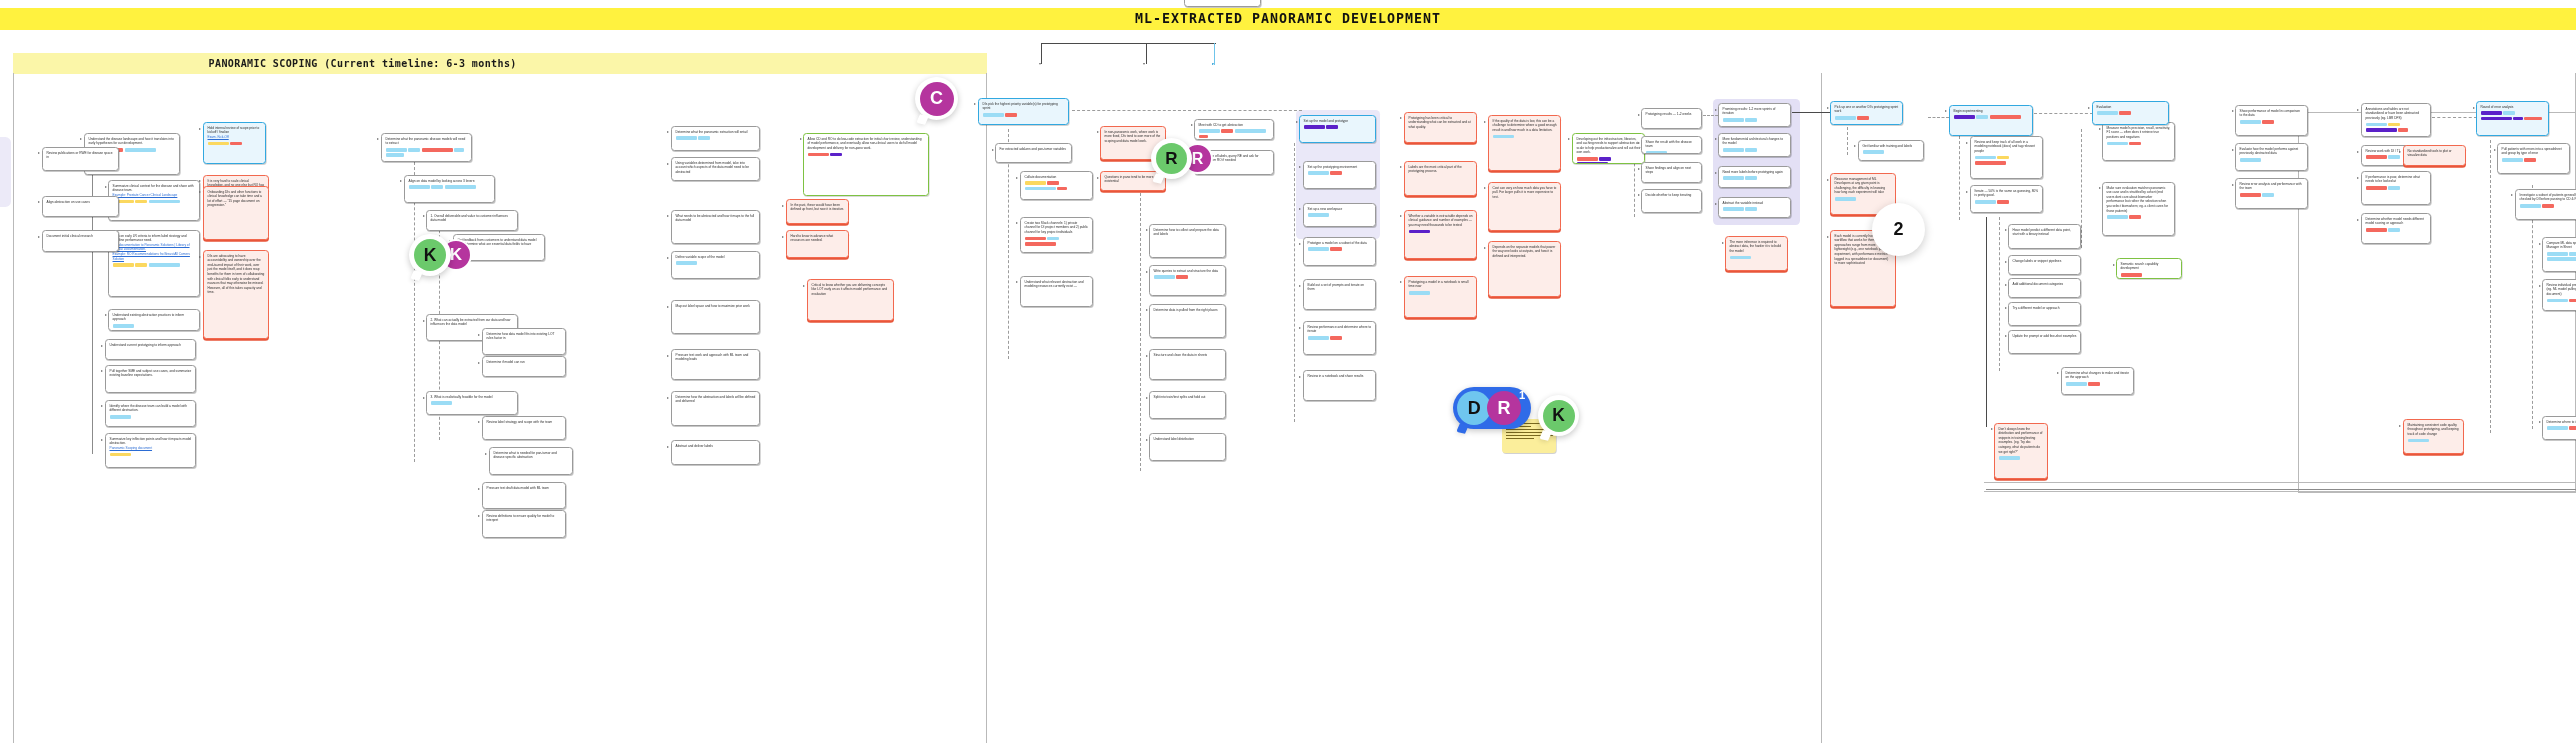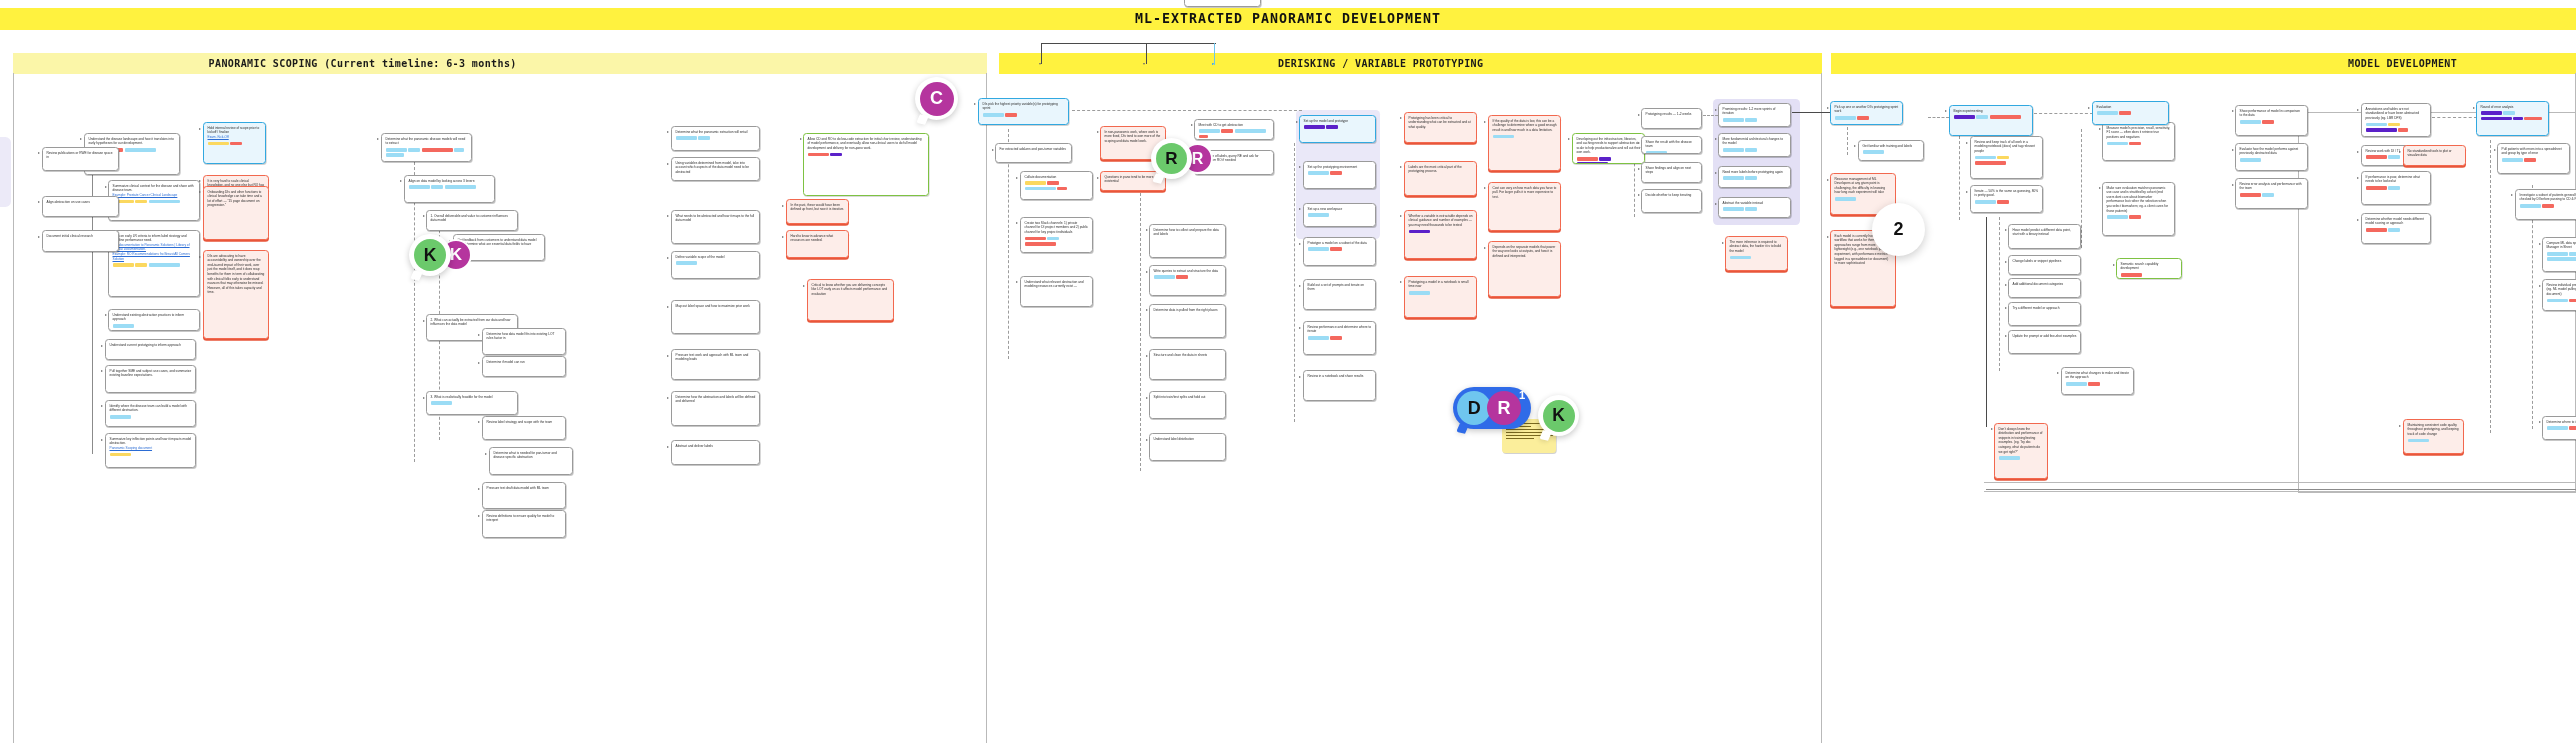--- a/index.html
+++ b/index.html
@@ -134,26 +134,20 @@
 <div id="board">
 
   <div class="card plain" style="left:1184px; top:-4.2px; width:77px; height:11.2px;"></div>
 
   <div class="title-bar">
     <span class="title-text">ML-EXTRACTED PANORAMIC DEVELOPMENT</span>
   </div>
 
   <div class="band band-1">
     <span>PANORAMIC SCOPING (Current timeline: 6-3 months)</span>
-  </div>
-  <div class="band band-2">
-    <span>DERISKING / VARIABLE PROTOTYPING</span>
-  </div>
-  <div class="band band-3">
-    <span>MODEL DEVELOPMENT</span>
   </div>
 
   <div class="ln h dark" style="left:1041px; top:43px; width:175px;"></div>
   <div class="ln v dark" style="left:1041px; top:43px; height:21px;"></div>
   <div class="ln v dark" style="left:1146px; top:43px; height:21px;"></div>
   <div class="arrow down" style="left:1039px; top:63px;"></div>
   <div class="arrow down" style="left:1143px; top:63px;"></div>
   <div class="ln h blue" style="left:1214px; top:43px; width:1.4px;"></div>
   <div class="ln v blue" style="left:1214px; top:43px; height:22.4px;"></div>
   <div class="arrow down blue" style="left:1212px; top:63px;"></div>

